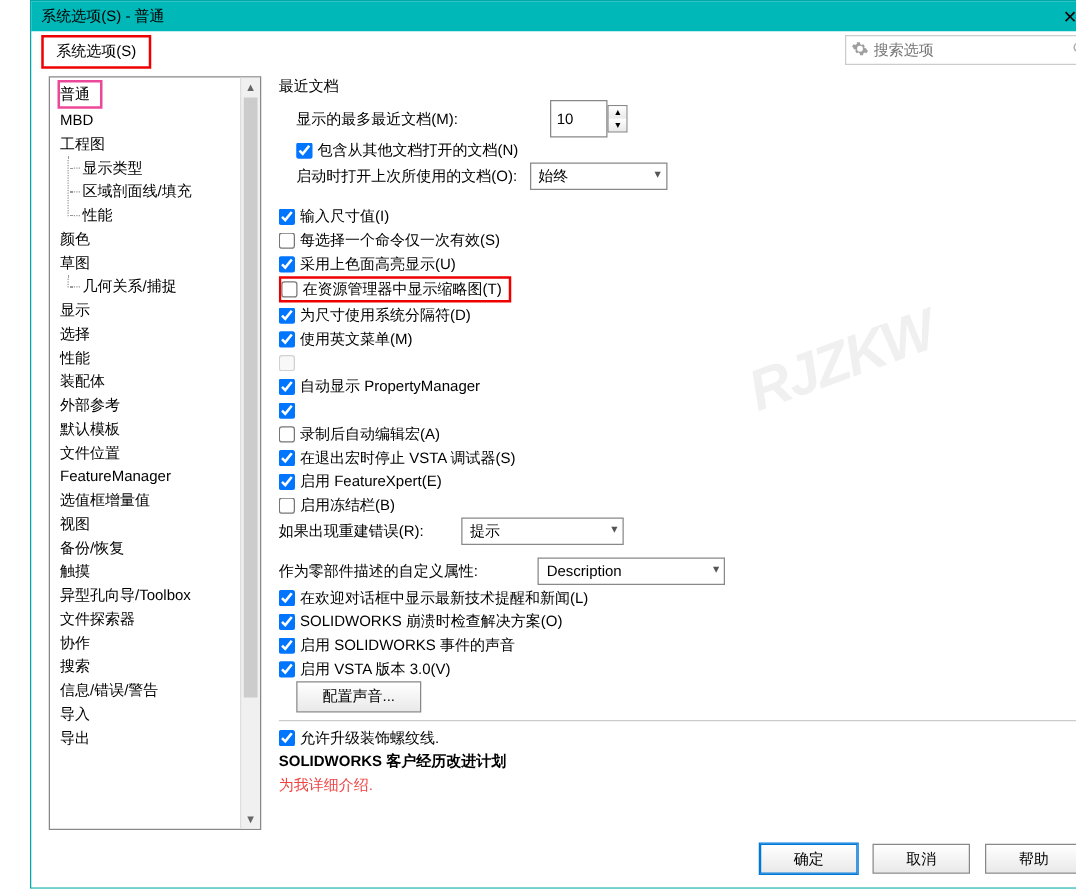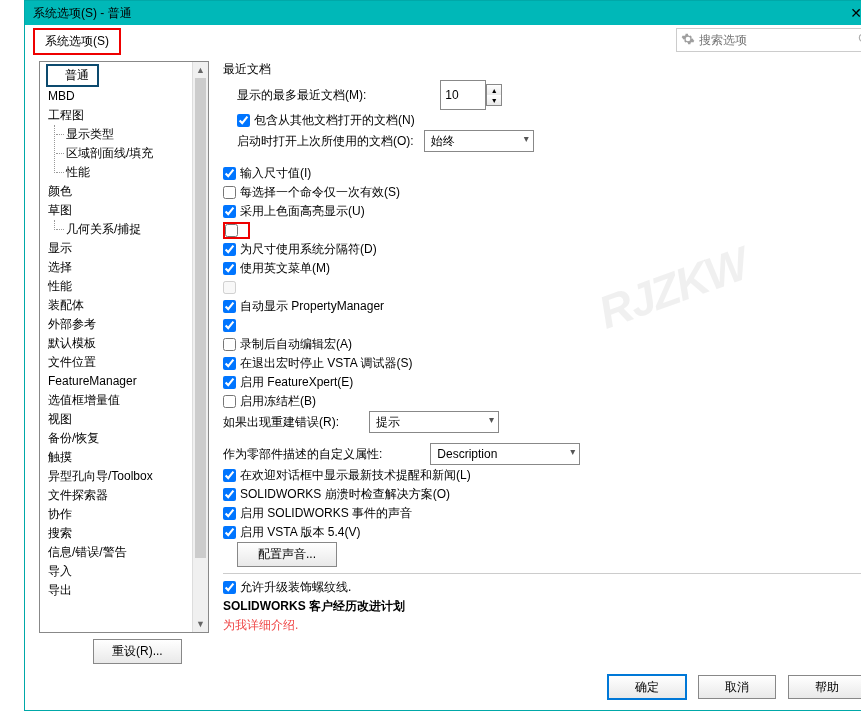--- a/index.html
+++ b/index.html
@@ -11,21 +11,21 @@
 .topbar { height: 32px; display: flex; align-items: flex-start; padding: 3px 8px; }
 .tab-btn { border: 2px solid #e00; padding: 3px 10px; background: #fff; cursor: pointer; }
 .search-wrap { margin-left: auto; display: flex; align-items: center; border: 1px solid #ccc; width: 200px; height: 24px; padding: 0 4px; }
 .gear-icon { margin-right: 4px; opacity: .7; }
 .search-input { border: none; outline: none; flex: 1; font-size: 12px; }
 .mag-icon { opacity: .6; }
 .body { flex: 1; display: flex; padding: 4px 14px 0 14px; gap: 14px; overflow: hidden; }
 .sidebar { width: 170px; border: 1px solid #888; position: relative; overflow: hidden; background: #fff; }
 .tree { padding: 2px 0 2px 6px; line-height: 19px; }
 .tree-item { white-space: nowrap; cursor: pointer; padding: 0 2px; }
-.tree-item.sel { border: 2px solid #0c4a6e; display: inline-block; padding: 0 8px 0 17px; }
+.tree-item.sel { border: 2px solid #ec4899; display: inline-block; padding: 0 8px 0 0; }
 .tree-sub { padding-left: 18px; position: relative; }
 .tree-sub::before { content: ""; position: absolute; left: 8px; top: 0; bottom: 9px; border-left: 1px dotted #999; }
 .tree-sub .tree-item::before { content: ""; display: inline-block; width: 8px; border-top: 1px dotted #999; vertical-align: middle; margin-right: 2px; margin-left: -10px; }
 .sidebar-scroll { position: absolute; right: 0; top: 0; bottom: 0; width: 16px; background: #f0f0f0; border-left: 1px solid #ddd; }
 .sidebar-scroll .thumb { position: absolute; left: 2px; right: 2px; top: 16px; height: 480px; background: #ccc; }
 .sidebar-scroll .arr { height: 16px; display: flex; align-items: center; justify-content: center; font-size: 9px; color: #666; }
 .sidebar-scroll .arr.bot { position: absolute; bottom: 0; left: 0; right: 0; }
 .reset-row { margin-top: 6px; }
 .reset-btn { padding: 3px 18px; border: 1px solid #888; background: linear-gradient(#fff,#e9e9e9); cursor: pointer; margin-left: 54px; }
 .main { flex: 1; overflow: hidden; position: relative; }
@@ -113,23 +113,20 @@
         <div class="tree-item">信息/错误/警告</div>
         <div class="tree-item">导入</div>
         <div class="tree-item">导出</div>
       </div>
       <div class="sidebar-scroll">
         <div class="arr">▲</div>
         <div class="thumb"></div>
         <div class="arr bot">▼</div>
       </div>
     </div>
-    <div class="reset-row">
-      <button class="reset-btn">重设(R)...</button>
-    </div>
     </div>
 
     <div class="main">
       <div class="watermark">RJZKW</div>
 
       <div class="section-title">最近文档</div>
       <div class="row indent">
         <span>显示的最多最近文档(M):</span>
         <span style="width:74px"></span>
         <input class="num-input" value="10" style="">
@@ -158,20 +155,21 @@
           <input type="checkbox" class="cb" style="">
           <span>每选择一个命令仅一次有效(S)</span>
         </div>
       <div class="row">
           <input type="checkbox" class="cb" checked="" style="">
           <span>采用上色面高亮显示(U)</span>
         </div>
       <div class="row">
           <span class="hl-box">
             <input type="checkbox" class="cb" style="">
+            <span>在资源管理器中显示缩略图(T)</span>
           </span>
         </div>
       <div class="row">
           <input type="checkbox" class="cb" checked="" style="">
           <span>为尺寸使用系统分隔符(D)</span>
         </div>
       <div class="row">
           <input type="checkbox" class="cb" checked="" style="">
           <span>使用英文菜单(M)</span>
         </div>
@@ -222,21 +220,21 @@
       <div class="row">
           <input type="checkbox" class="cb" checked="" style="">
           <span>SOLIDWORKS 崩溃时检查解决方案(O)</span>
         </div>
       <div class="row">
           <input type="checkbox" class="cb" checked="" style="">
           <span>启用 SOLIDWORKS 事件的声音</span>
         </div>
       <div class="row">
           <input type="checkbox" class="cb" checked="" style="">
-          <span>启用 VSTA 版本 5.4(V)</span>
+          <span>启用 VSTA 版本 3.0(V)</span>
         </div>
       <div class="row indent">
           <button class="small-btn">配置声音...</button>
         </div>
 
       <hr class="hr">
       <div class="row">
           <input type="checkbox" class="cb" checked="" style="">
           <span>允许升级装饰螺纹线.</span>
         </div>

